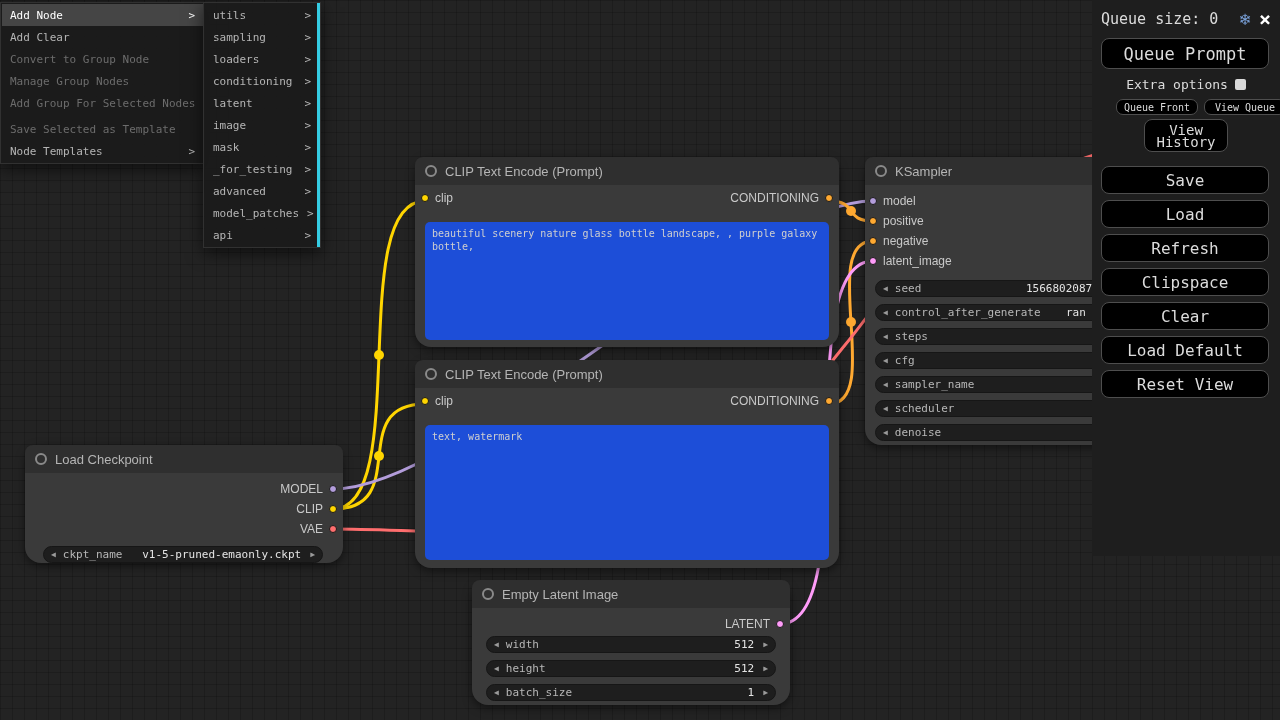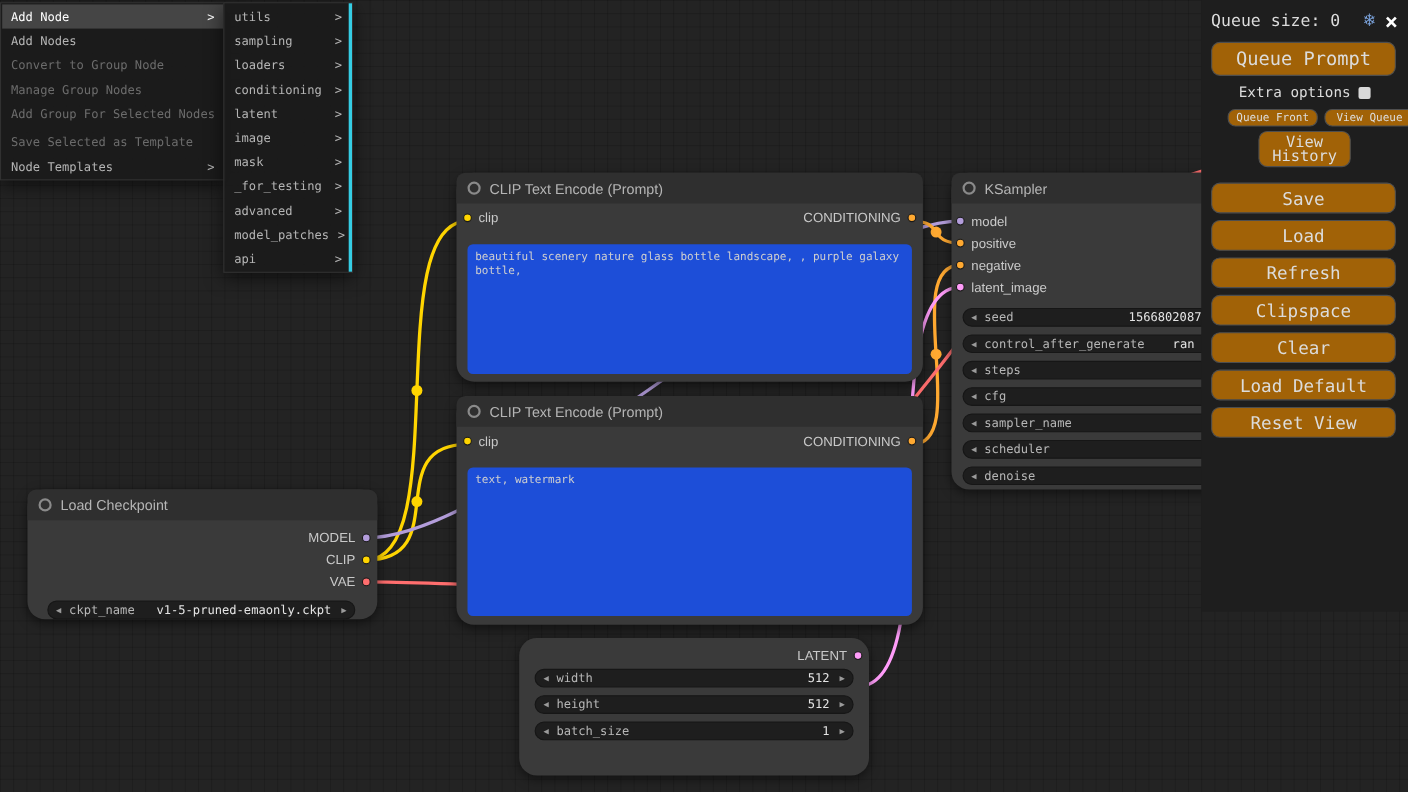--- a/index.html
+++ b/index.html
@@ -48,21 +48,21 @@
   .mi.hl{background:#454545;color:#fff;}
   .mi.dis{color:#6c6c6c;}
   .sep{height:4px;}
   .scrollbar{position:absolute;right:0;top:0;bottom:0;width:3px;background:#35cde4;}
   
   .sidebar{position:absolute;left:1092px;top:0;width:188px;height:556px;background:#1e1e1e;
     z-index:50;color:#dcdcdc;}
   .q-row{position:absolute;top:10px;left:9px;right:9px;display:flex;align-items:center;font-size:15px;}
   .gear{margin-left:auto;color:#7ba3dc;font-size:17px;line-height:17px;}
   .close{color:#ffffff;font-size:20px;font-weight:bold;line-height:18px;margin-left:9px;}
-  .sb-btn{position:absolute;left:9px;width:168px;background:#a16207;border:1px solid #4e4e4e;
+  .sb-btn{position:absolute;left:9px;width:168px;background:#000000;border:1px solid #4e4e4e;
     border-radius:8px;display:flex;align-items:center;justify-content:center;color:#dcdcdc;
     box-sizing:border-box;text-align:center;}
   .qp{top:38px;height:31px;font-size:17px;}
   .extra{position:absolute;top:77px;left:0;right:0;display:flex;align-items:center;justify-content:center;
     gap:7px;font-size:13px;}
   .chk{width:11px;height:11px;background:#d9d9d9;border-radius:2px;flex:none;}
   .sm{height:16px;font-size:10px;border-radius:7px;margin-left:15px;}
   .sm1{top:99px;width:82px;}
   .sm2{top:99px;left:97px;width:82px;}
   .vh{top:119px;left:52px;width:84px;height:33px;font-size:14px;line-height:12px;padding:0 13px;}
@@ -219,20 +219,24 @@
         <span class="w-arrow">◀</span>
         <span>ckpt_name</span>
         <span class="w-spacer"></span>
         <span class="w-value">v1-5-pruned-emaonly.ckpt</span>
         <span class="w-arrow">▶</span>
       </div>
     </div>
   </div>
 
   <div class="node" style="left:472px;top:580px;width:318px;height:125px">
+    <div class="node-header">
+      <span class="tdot"></span>
+      <span class="node-title">Empty Latent Image</span>
+    </div>
     <div class="out-col" style="padding-top:6px">
       <div class="out-row">
         <span>LATENT</span>
         <span class="pdot c-latent"></span>
       </div>
     </div>
     <div class="widgets" style="margin-top:2px;margin-left:14px;margin-right:14px">
       <div class="widget">
         <span class="w-arrow">◀</span>
         <span>width</span>
@@ -256,21 +260,21 @@
       </div>
     </div>
   </div>
 
   <div class="menu" style="left:0;top:2px;width:205px">
     <div class="mi hl">
       <span>Add Node</span>
       <span class="arrow">&gt;</span>
     </div>
     <div class="mi">
-      <span>Add Nodes</span>
+      <span>Add Clear</span>
     </div>
     <div class="mi dis">
       <span>Convert to Group Node</span>
     </div>
     <div class="mi dis">
       <span>Manage Group Nodes</span>
     </div>
     <div class="mi dis">
       <span>Add Group For Selected Nodes</span>
     </div>

